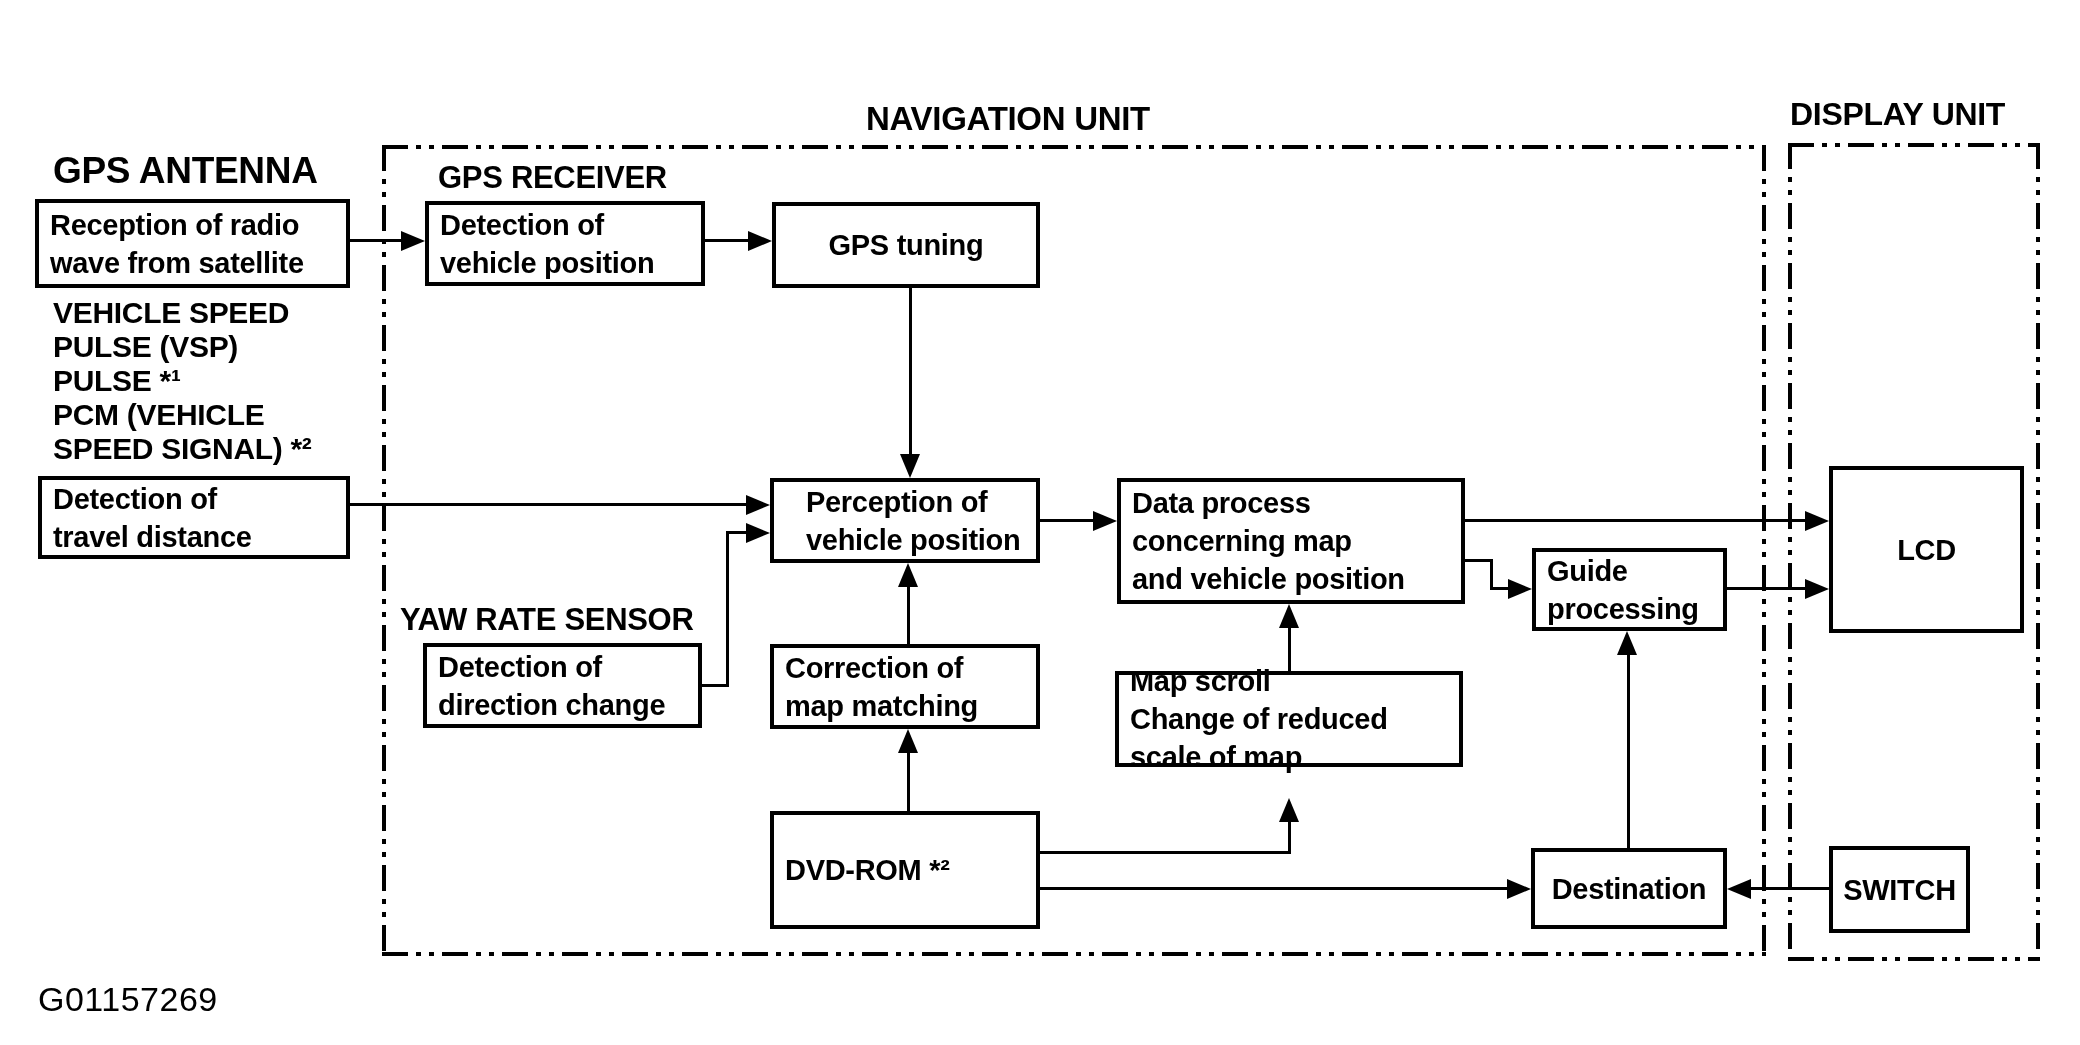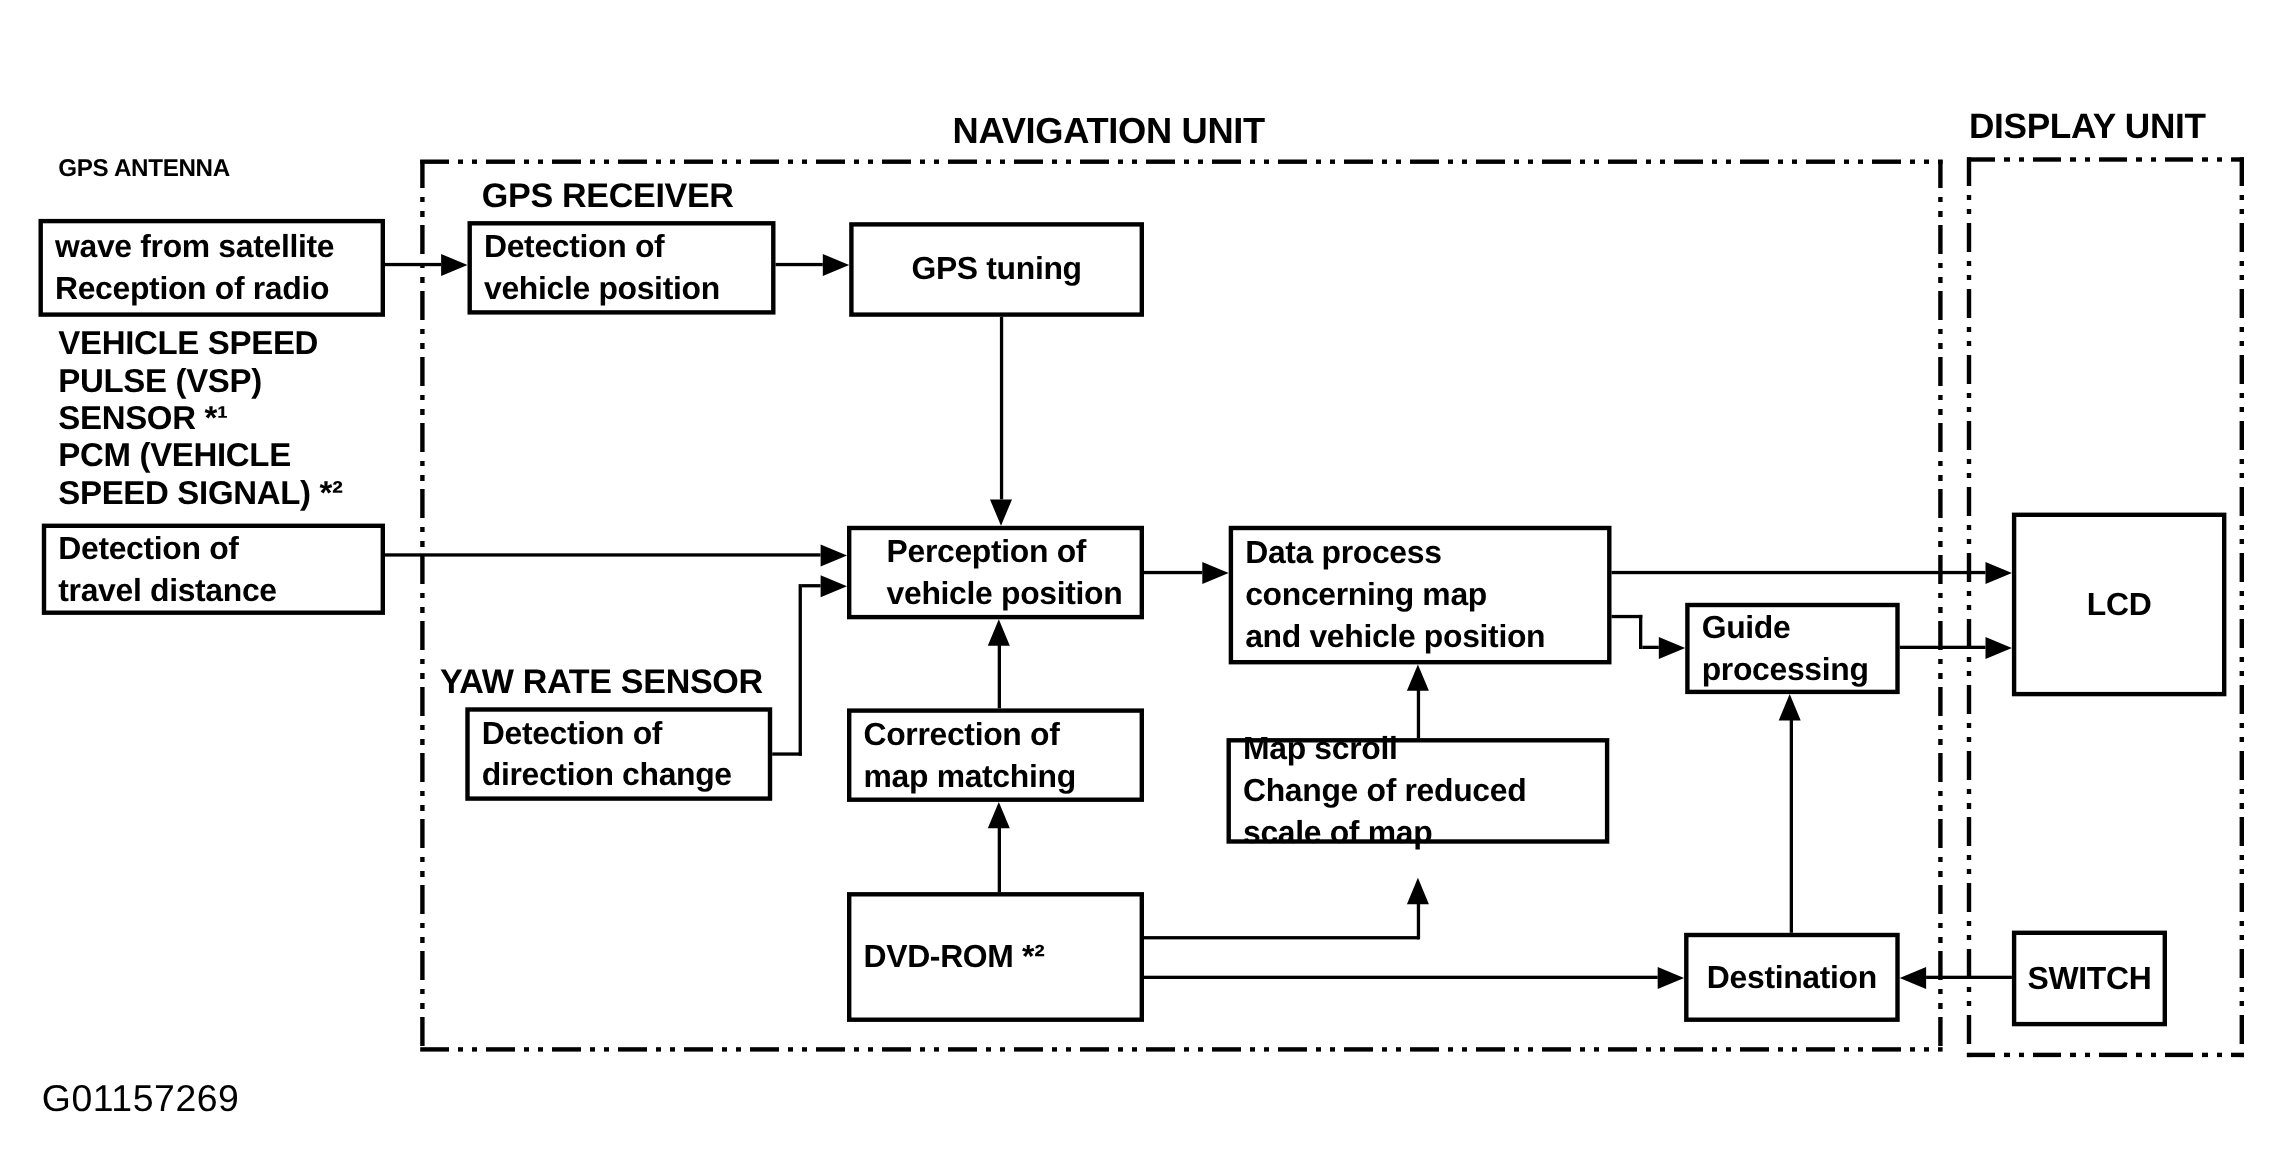--- a/index.html
+++ b/index.html
@@ -70,35 +70,35 @@
   <div class="chain-v" style="left:1762px;top:109px;height:811px;"></div>
 
   <div class="chain-h" style="left:1788px;top:107px;width:252px;"></div>
   <div class="chain-h" style="left:1788px;top:921px;width:252px;"></div>
   <div class="chain-v" style="left:1788px;top:107px;height:818px;"></div>
   <div class="chain-v" style="left:2036px;top:107px;height:818px;"></div>
 
   <div class="lbl" style="left:866px;top:64px;font-size:33px;">NAVIGATION UNIT</div>
   <div class="lbl" style="left:1790px;top:60px;font-size:32px;">DISPLAY UNIT</div>
 
-  <div class="lbl" style="left:53px;top:104px;font-size:22px;">GPS ANTENNA</div>
+  <div class="lbl" style="left:53px;top:114px;font-size:37px;">GPS ANTENNA</div>
   <div class="lbl" style="left:438px;top:124px;font-size:31px;">GPS RECEIVER</div>
   <div class="lbl" style="left:400px;top:566px;font-size:31px;">YAW RATE SENSOR</div>
   <div class="lbl" style="left:53px;top:260px;font-size:30px;line-height:34px;">
     <div>VEHICLE SPEED</div>
     <div>PULSE (VSP)</div>
-    <div>SENSOR *¹</div>
+    <div>PULSE *¹</div>
     <div>PCM (VEHICLE</div>
     <div>SPEED SIGNAL) *²</div>
   </div>
   <div class="lbl" style="left:38px;top:944px;font-size:34px;font-weight:normal;letter-spacing:0.5px;">G01157269</div>
 
   <div class="pbox left" style="left:35px;top:163px;width:315px;height:89px;">
+    <div>Reception of radio</div>
     <div>wave from satellite</div>
-    <div>Reception of radio</div>
   </div>
 
   <div class="pbox left" style="left:425px;top:165px;width:280px;height:85px;">
     <div>Detection of</div>
     <div>vehicle position</div>
   </div>
 
   <div class="pbox center" style="left:772px;top:166px;width:268px;height:86px;">
     <div>GPS tuning</div>
   </div>

